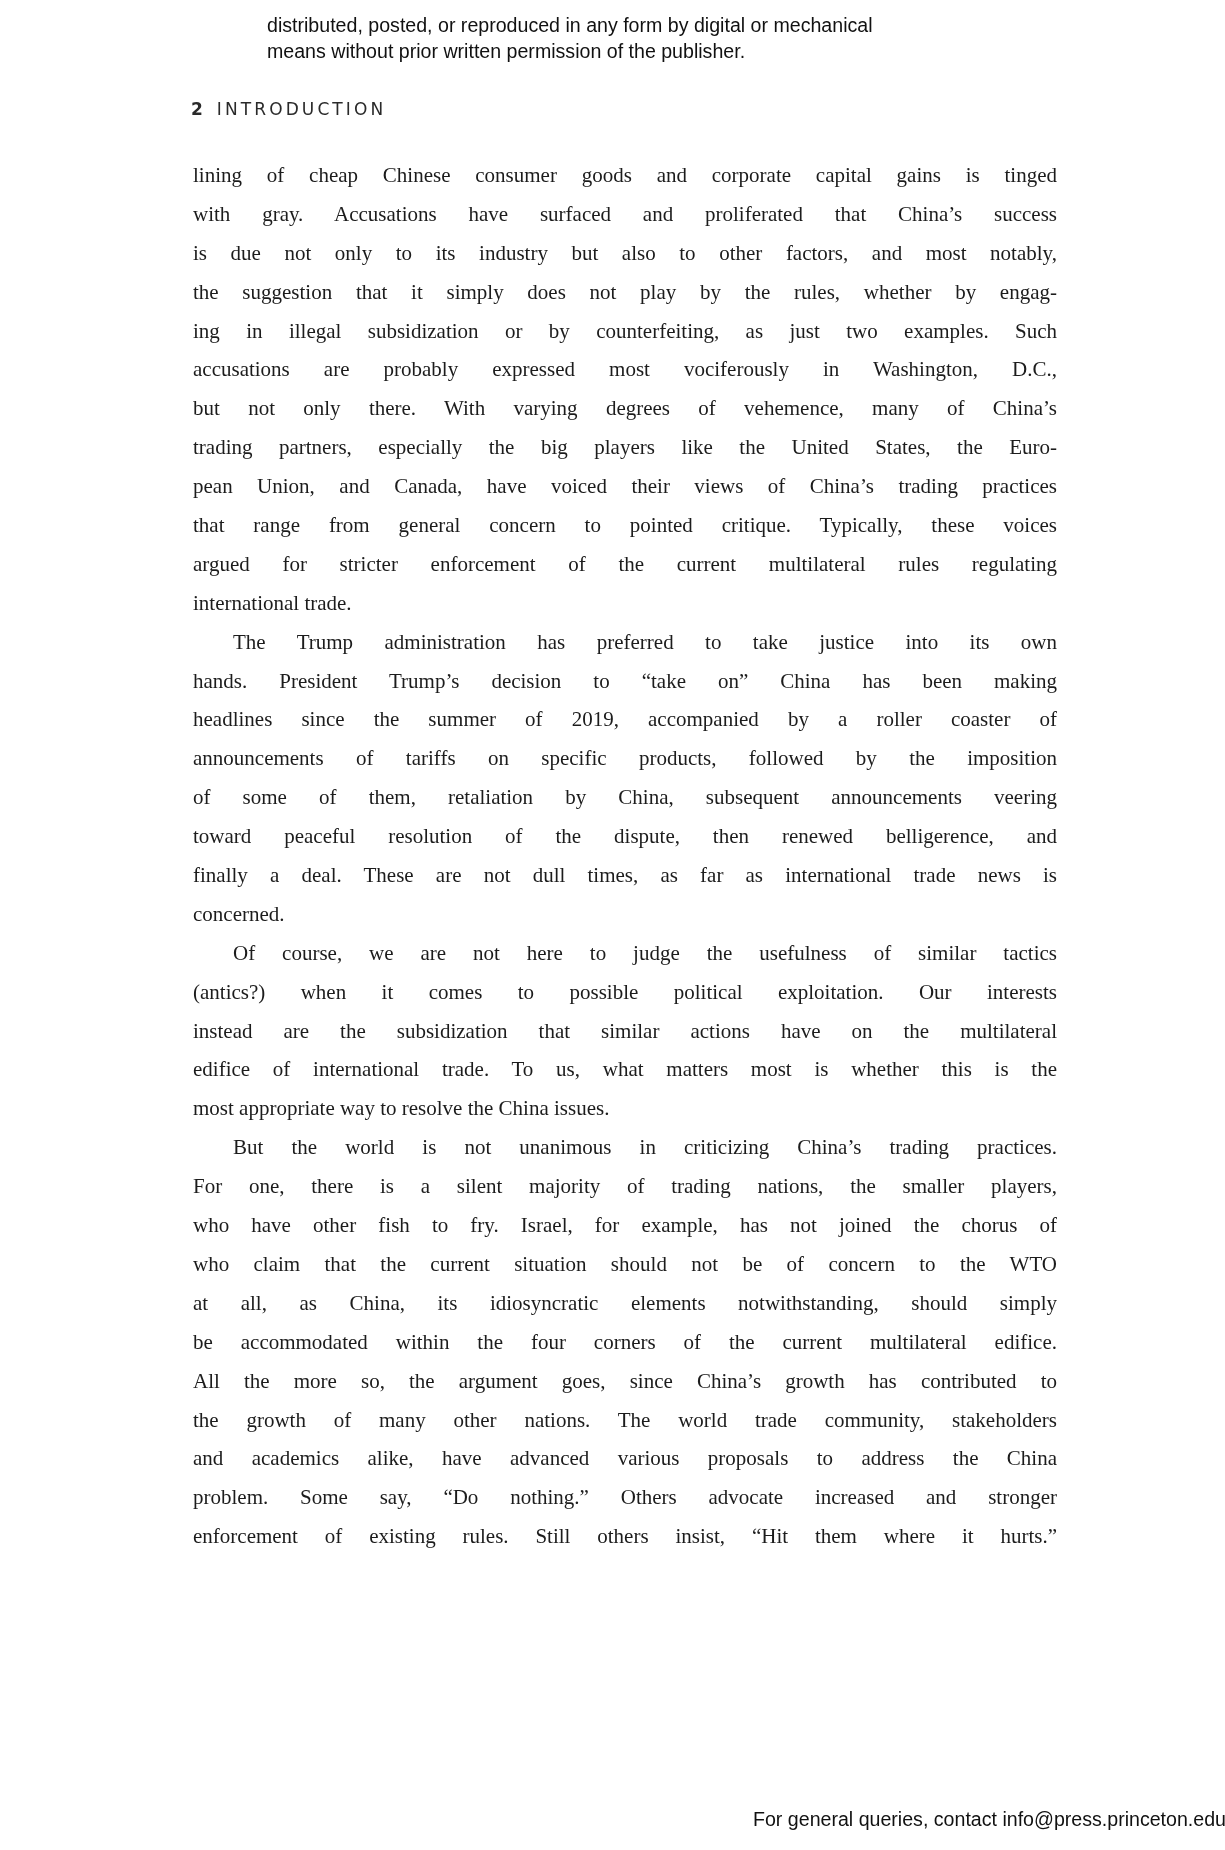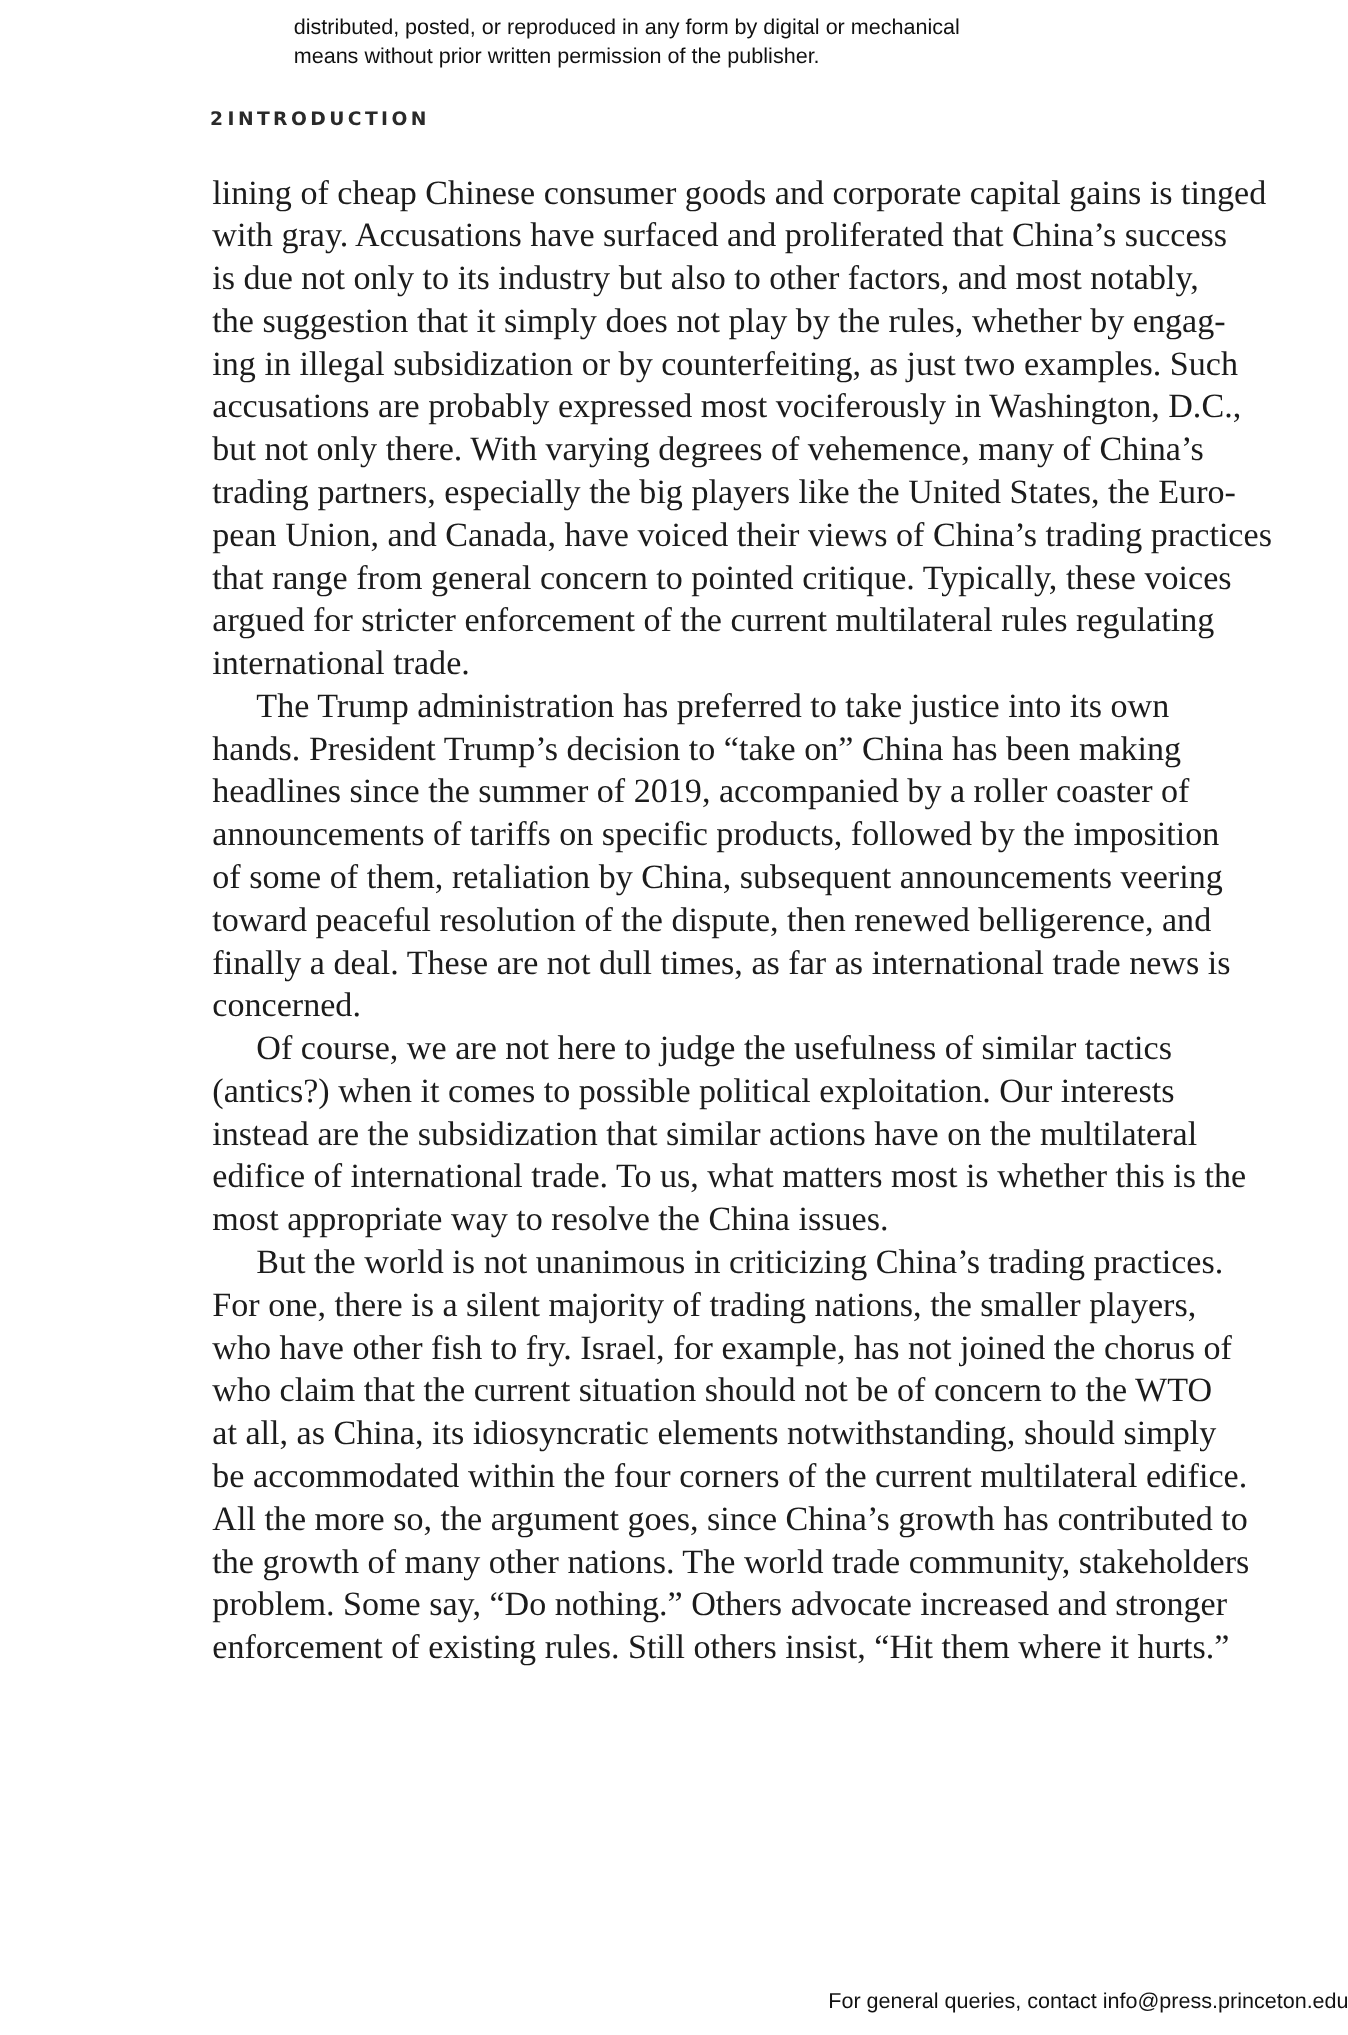--- a/index.html
+++ b/index.html
@@ -33,31 +33,31 @@
     font-size: 17px;
     line-height: 20px;
     color: #2a2a2a;
     white-space: nowrap;
   }
   .running-head .folio {
     font-weight: bold;
     letter-spacing: 0;
   }
   .running-head .chapter {
-    margin-left: 4px;
+    margin-left: 14px;
     letter-spacing: 3.1px;
-    font-weight: bold;
+    font-weight: normal;
   }
   .body-text {
     position: absolute;
     left: 193px;
     top: 156px;
     width: 864px;
     font-family: "Liberation Serif", serif;
-    font-size: 31px;
+    font-size: 21px;
     line-height: 38.9px;
     color: #1c1c1c;
   }
   .line {
     display: block;
     height: 38.9px;
     white-space: nowrap;
     text-align: justify;
     text-align-last: justify;
   }
@@ -130,20 +130,21 @@
 
   <div>
     <span class="line indent">But the world is not unanimous in criticizing China’s trading practices.</span>
     <span class="line">For one, there is a silent majority of trading nations, the smaller players,</span>
     <span class="line">who have other fish to fry. Israel, for example, has not joined the chorus of</span>
     <span class="line">who claim that the current situation should not be of concern to the WTO</span>
     <span class="line">at all, as China, its idiosyncratic elements notwithstanding, should simply</span>
     <span class="line">be accommodated within the four corners of the current multilateral edifice.</span>
     <span class="line">All the more so, the argument goes, since China’s growth has contributed to</span>
     <span class="line">the growth of many other nations. The world trade community, stakeholders</span>
+    <span class="line">and academics alike, have advanced various proposals to address the China</span>
     <span class="line">problem. Some say, “Do nothing.” Others advocate increased and stronger</span>
     <span class="line">enforcement of existing rules. Still others insist, “Hit them where it hurts.”</span>
   </div>
 </div>
 
 <div class="footer">
   <span>For general queries, contact info@press.princeton.edu</span>
 </div>
 
 </body></html>

